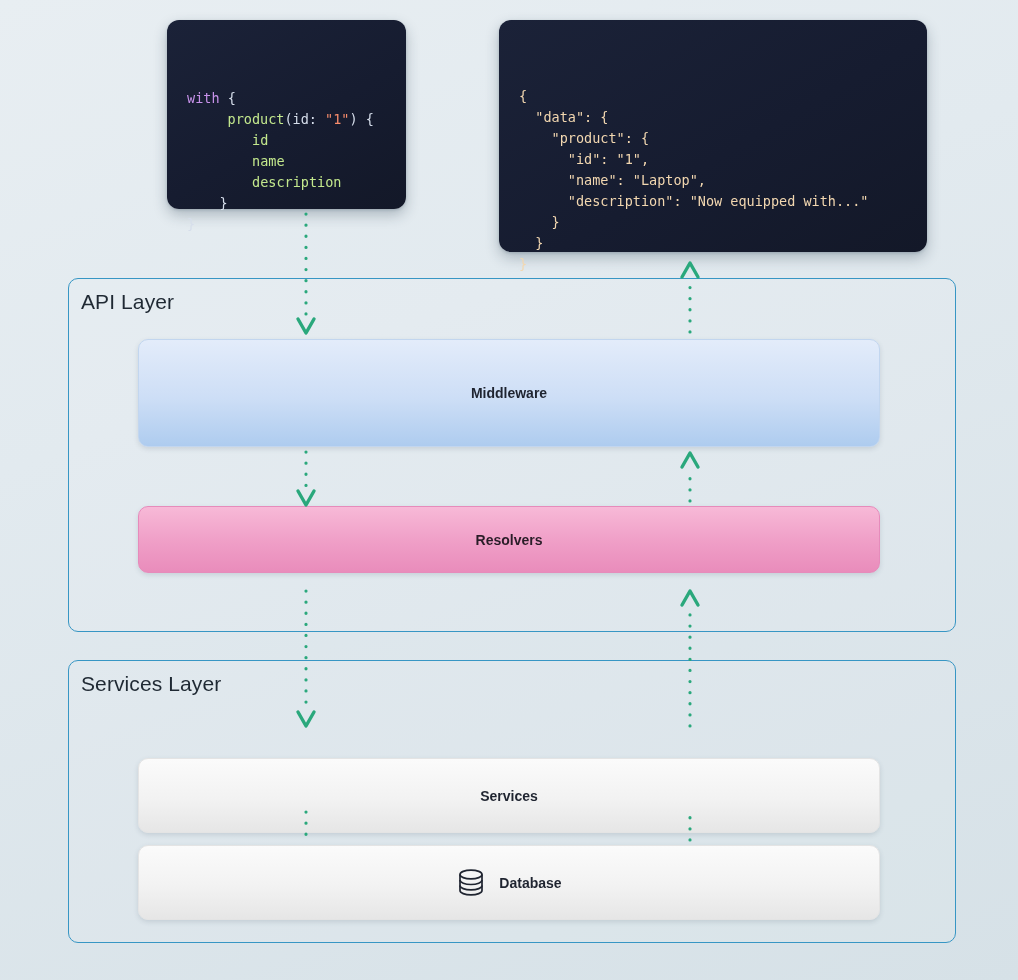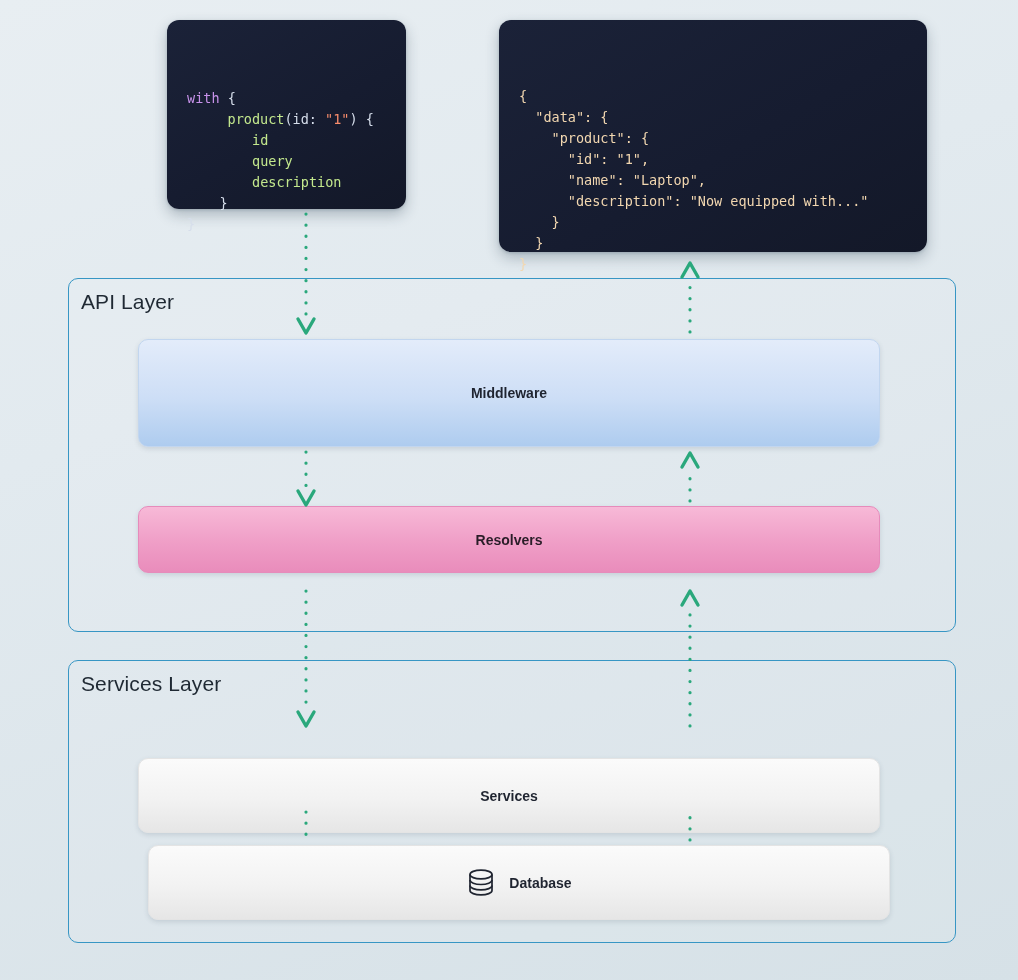--- a/index.html
+++ b/index.html
@@ -90,40 +90,39 @@
   #node-services {
     top: 758px; height: 75px;
     background: linear-gradient(180deg, #fbfbfb 0%, #f2f2f2 55%, #e6e6e6 100%);
     border: 1px solid #e4e4e4;
   }
   #node-database {
     top: 845px; height: 75px;
     background: linear-gradient(180deg, #fbfbfb 0%, #f2f2f2 55%, #e6e6e6 100%);
     border: 1px solid #e4e4e4;
     gap: 13px;
-    margin-left: 10px;
   }
   .db-icon { display: inline-flex; align-items: center; }
 
   
   #connectors {
     position: absolute;
     left: 0; top: 0;
     width: 1018px; height: 980px;
     pointer-events: none;
   }
 </style>
 </head>
 <body>
 
 <div class="code-panel" id="query-panel">
   <div><span class="tok-kw">with</span><span class="tok-punct"> {</span>
 <span class="tok-punct">    </span><span class="tok-fn">product</span><span class="tok-punct">(id: </span><span class="tok-str">"1"</span><span class="tok-punct">) {</span>
 <span class="tok-punct">        </span><span class="tok-field">id</span>
-<span class="tok-punct">        </span><span class="tok-field">query</span>
+<span class="tok-punct">        </span><span class="tok-field">name</span>
 <span class="tok-punct">        </span><span class="tok-field">description</span>
 <span class="tok-punct">    }</span>
 <span class="tok-punct">}</span></div>
 </div>
 
 <div class="code-panel" id="response-panel">
   <div><span class="tok-json">{</span>
 <span class="tok-json">  "data": {</span>
 <span class="tok-json">    "product": {</span>
 <span class="tok-json">      "id": "1",</span>

